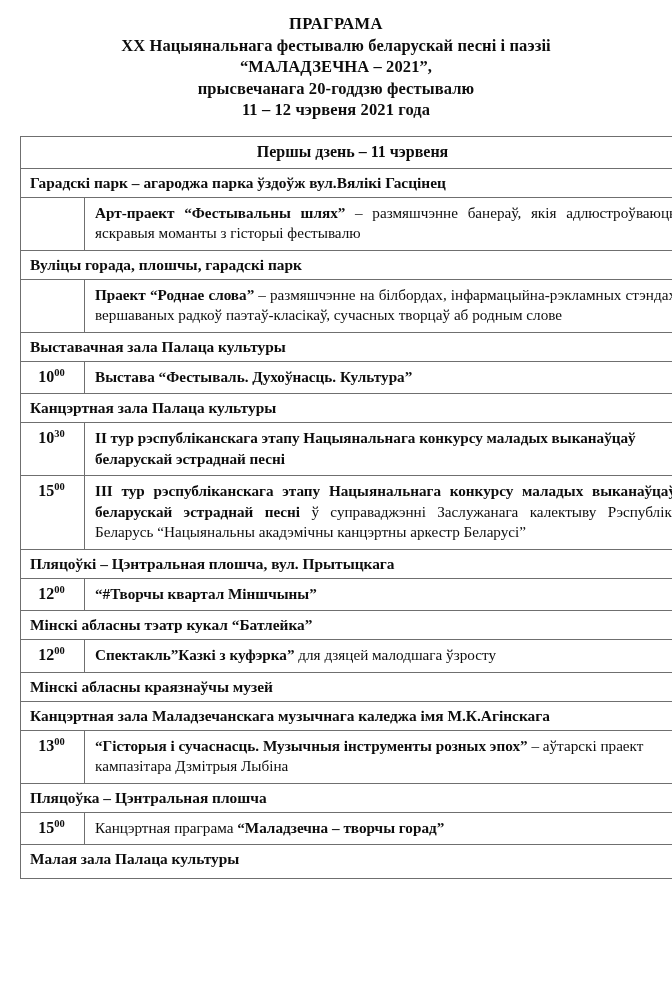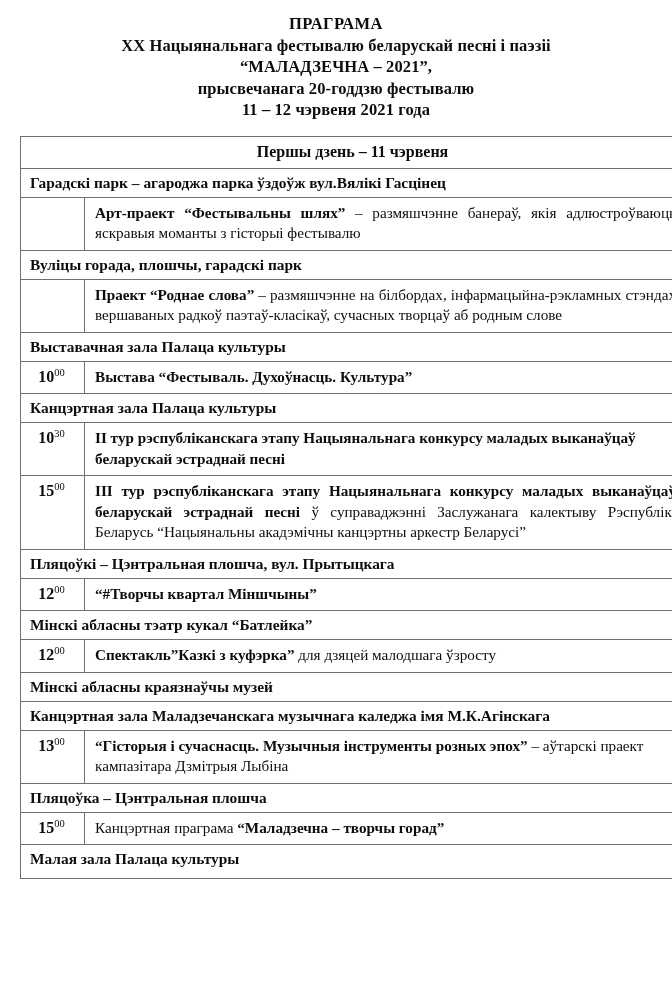--- a/index.html
+++ b/index.html
@@ -79,21 +79,21 @@
     font-size: 16px;
     line-height: 20px;
     padding: 5px 2px 5px 0;
     white-space: nowrap;
   }
   td.time .hh { font-weight: bold; }
   td.time .mm {
     font-size: 10.5px;
     vertical-align: super;
     line-height: 0;
-    font-weight: normal;
+    font-weight: bold;
   }
 
   
   td.event {
     font-size: 15.2px;
     line-height: 20.5px;
     padding: 5px 8px 6px 10px;
     text-align: justify;
     text-justify: inter-word;
     hyphens: none;

